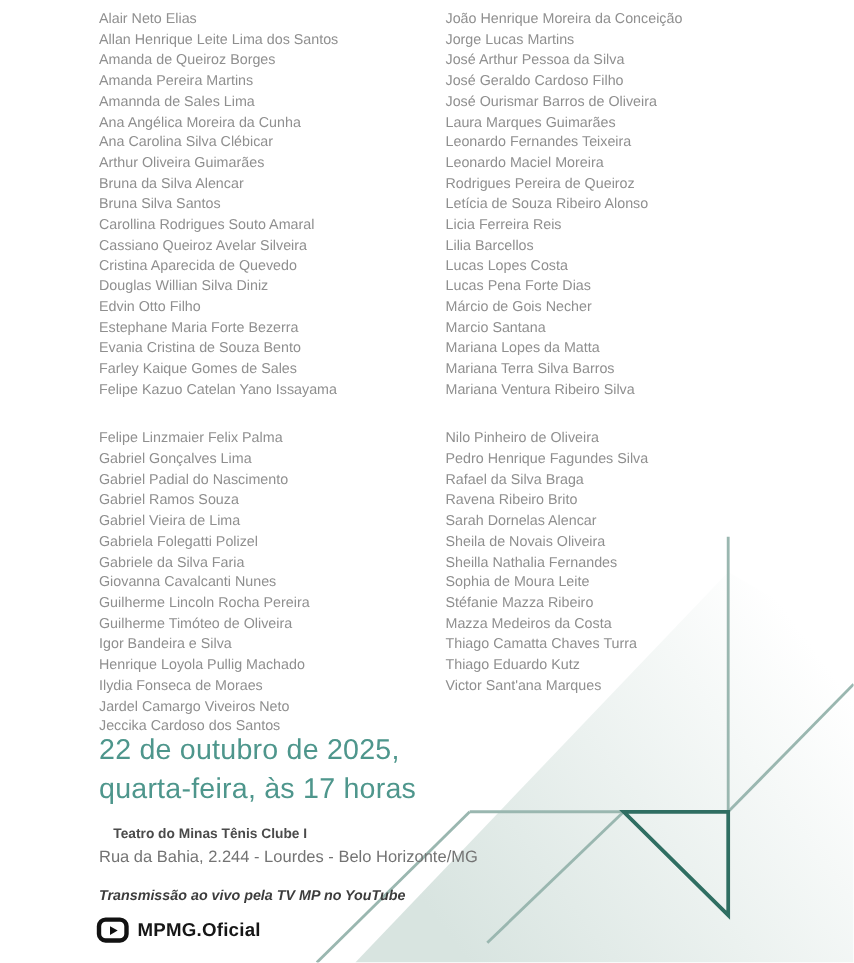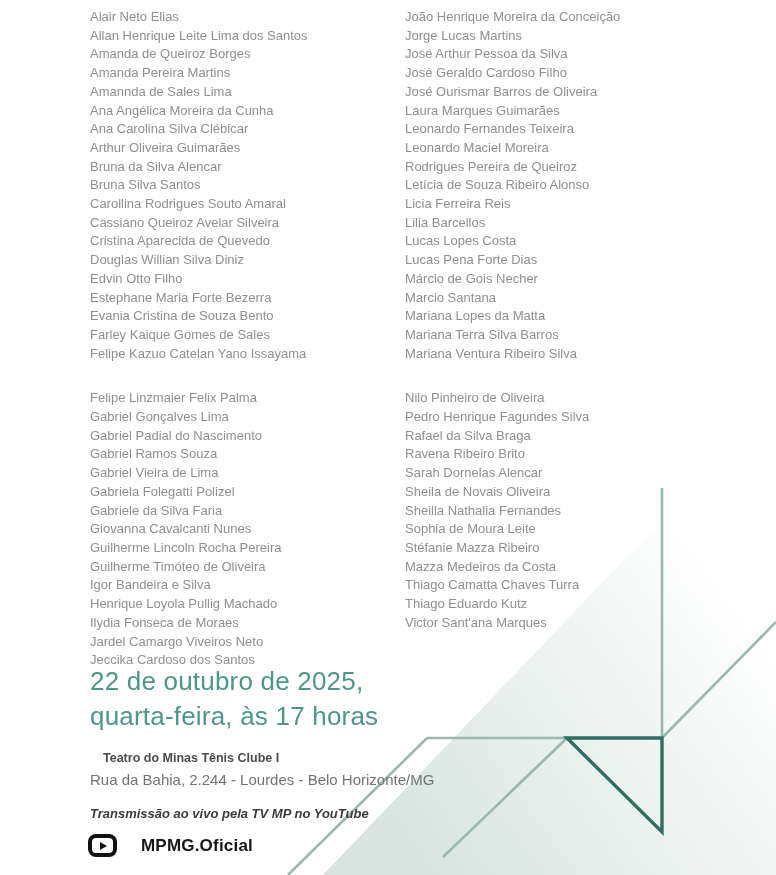--- a/index.html
+++ b/index.html
@@ -35,21 +35,21 @@
   .venue-address{
     position:absolute;left:90px;top:771px;
     font-size:15px;color:#737373;white-space:nowrap;
   }
   .broadcast{
     position:absolute;left:90px;top:806px;
     font-size:13px;font-weight:bold;font-style:italic;color:#3c3c3c;white-space:nowrap;
   }
   .yt-row{
     position:absolute;left:88px;top:834px;
-    display:flex;align-items:center;gap:24px;
+    display:flex;align-items:center;gap:8px;
   }
   .yt-icon{
     width:21px;height:15px;
     border:4px solid #121212;
     border-radius:8px;
     background:#ffffff;
     display:flex;align-items:center;justify-content:center;
   }
   .play-tri{
     width:0;height:0;margin-left:2px;

